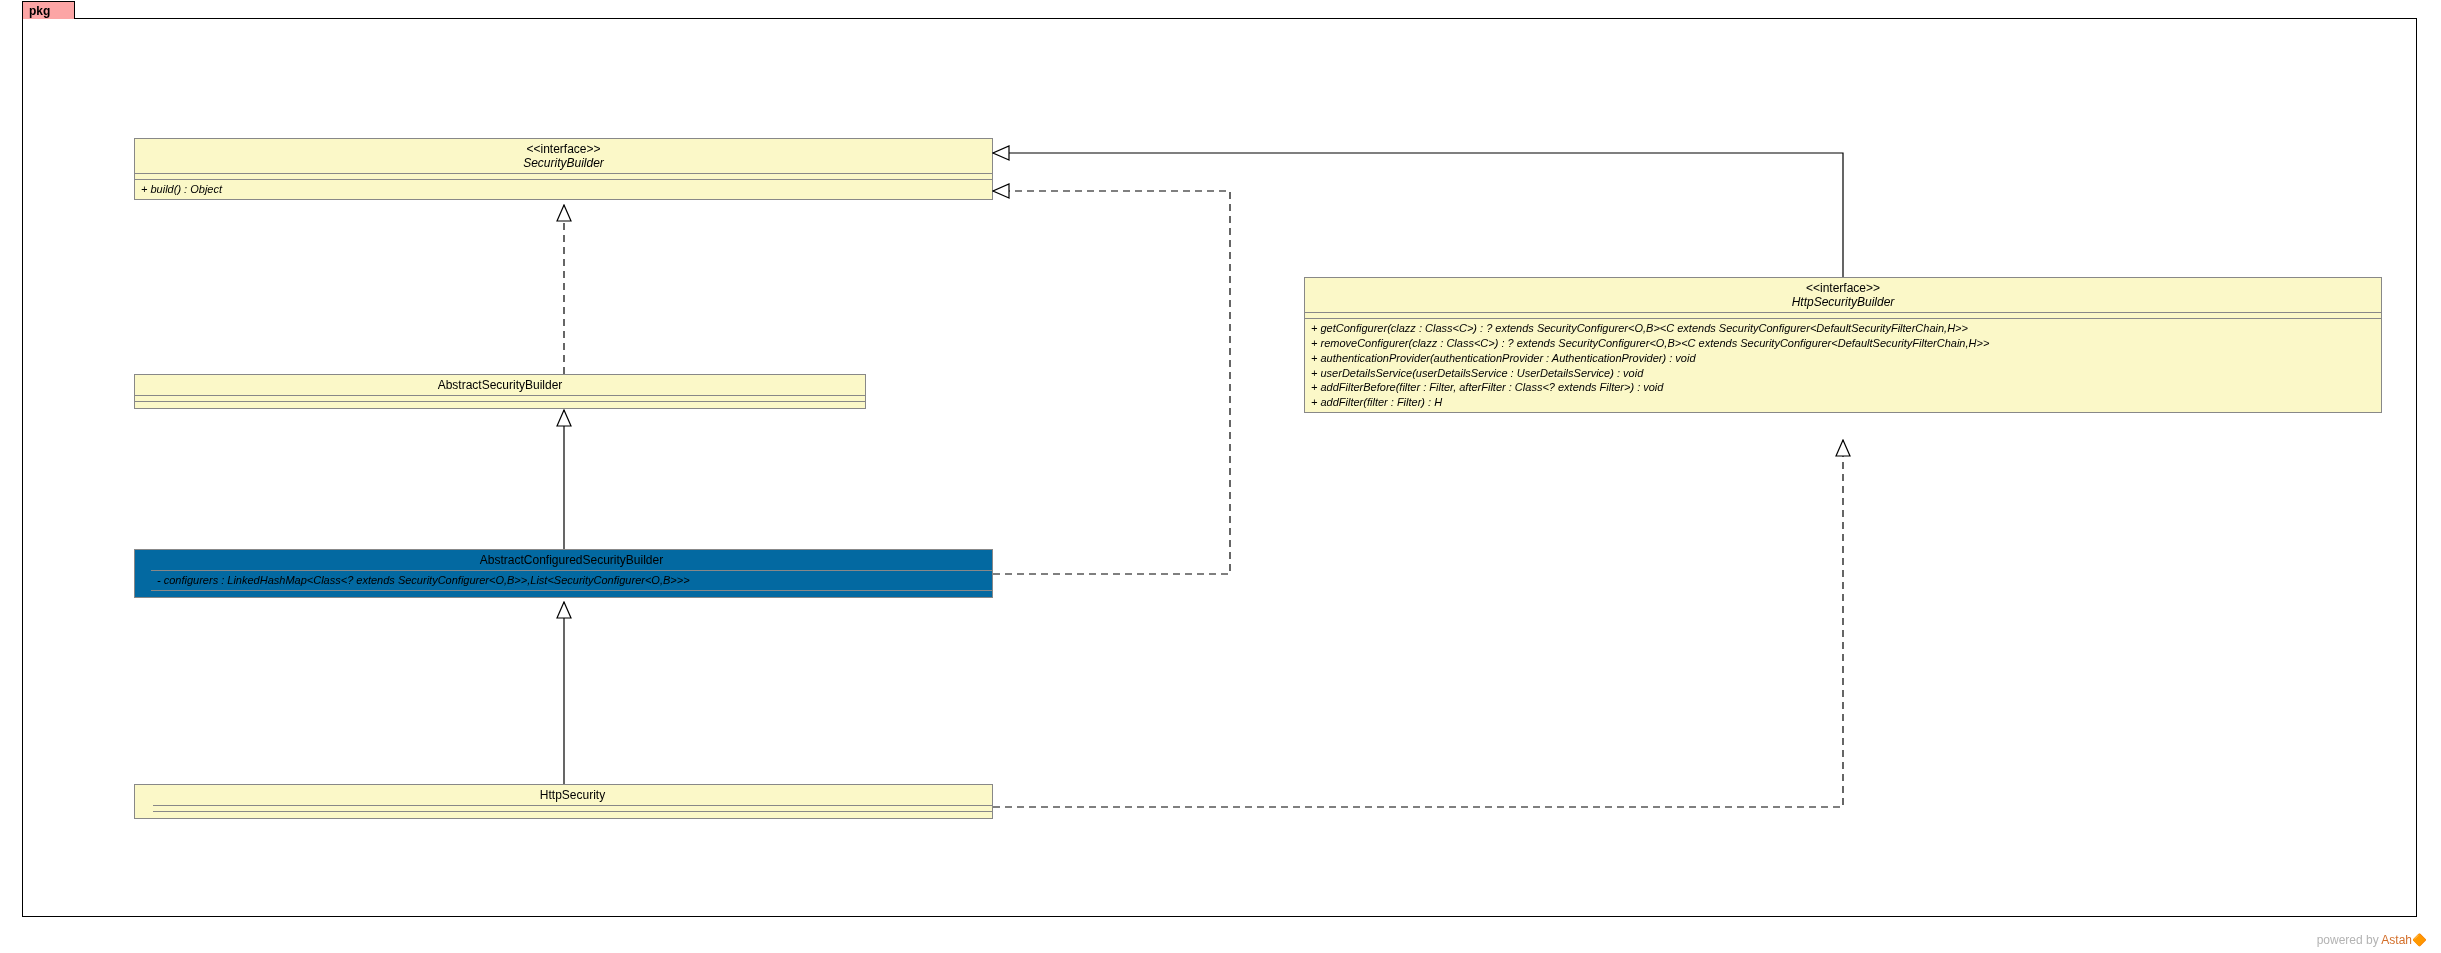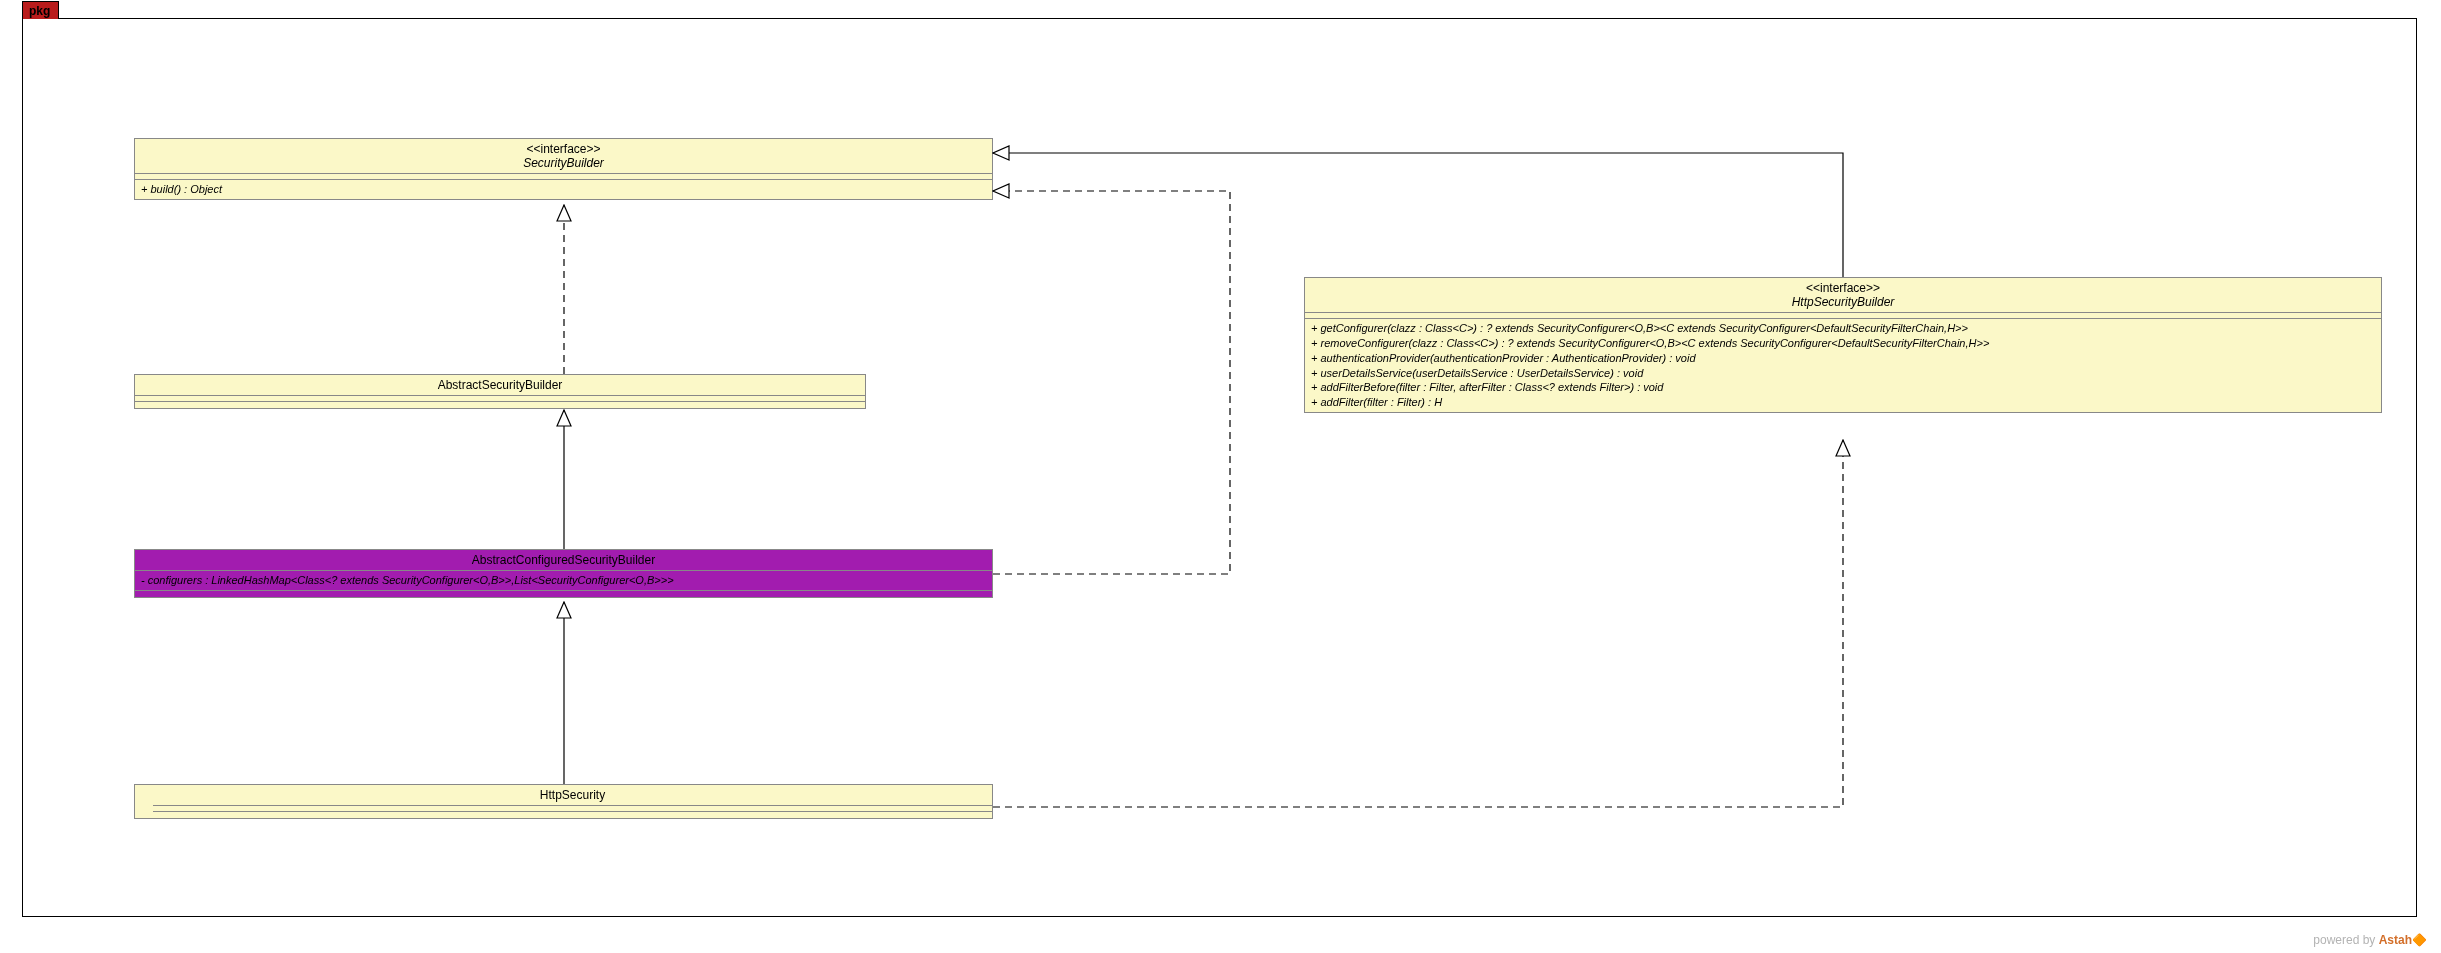--- a/index.html
+++ b/index.html
@@ -18,34 +18,35 @@
       width: 2395px;
       height: 899px;
       border: 1.5px solid #000;
       background: #fff;
     }
     .pkg-tab {
       position: absolute;
       left: -1px;
       top: -18px;
       height: 18px;
-      padding: 2px 8px 2px 6px;
+      padding: 2px 24px 2px 6px;
       border: 1.5px solid #000;
       border-bottom: none;
-      background: #b91c1c;
+      background: #fca5a5;
       font-weight: bold;
       font-size: 12px;
     }
     .uml-box {
       position: absolute;
       border: 1.5px solid #888;
       background: #fbf8c8;
     }
     .uml-box.blue {
-      background: #a21caf;
+      background: #0369a1;
+      padding-left: 16px;
     }
     .uml-title {
       border-bottom: 1.5px solid #888;
       text-align: center;
       padding: 3px 6px;
     }
     .uml-title .stereotype {
       display: block;
       font-size: 12px;
     }
@@ -73,21 +74,21 @@
       height: 953px;
       pointer-events: none;
     }
     .footer {
       position: absolute;
       right: 14px;
       bottom: 6px;
       font-size: 12px;
       color: #b3b3b3;
     }
-    .footer .brand { color: #d36f2a; font-weight: bold; }
+    .footer .brand { color: #d36f2a; }
   </style>
 </head>
 <body>
 
 <div class="pkg-frame">
   <div class="pkg-tab">
     <span>pkg</span>
   </div>
 </div>
 

